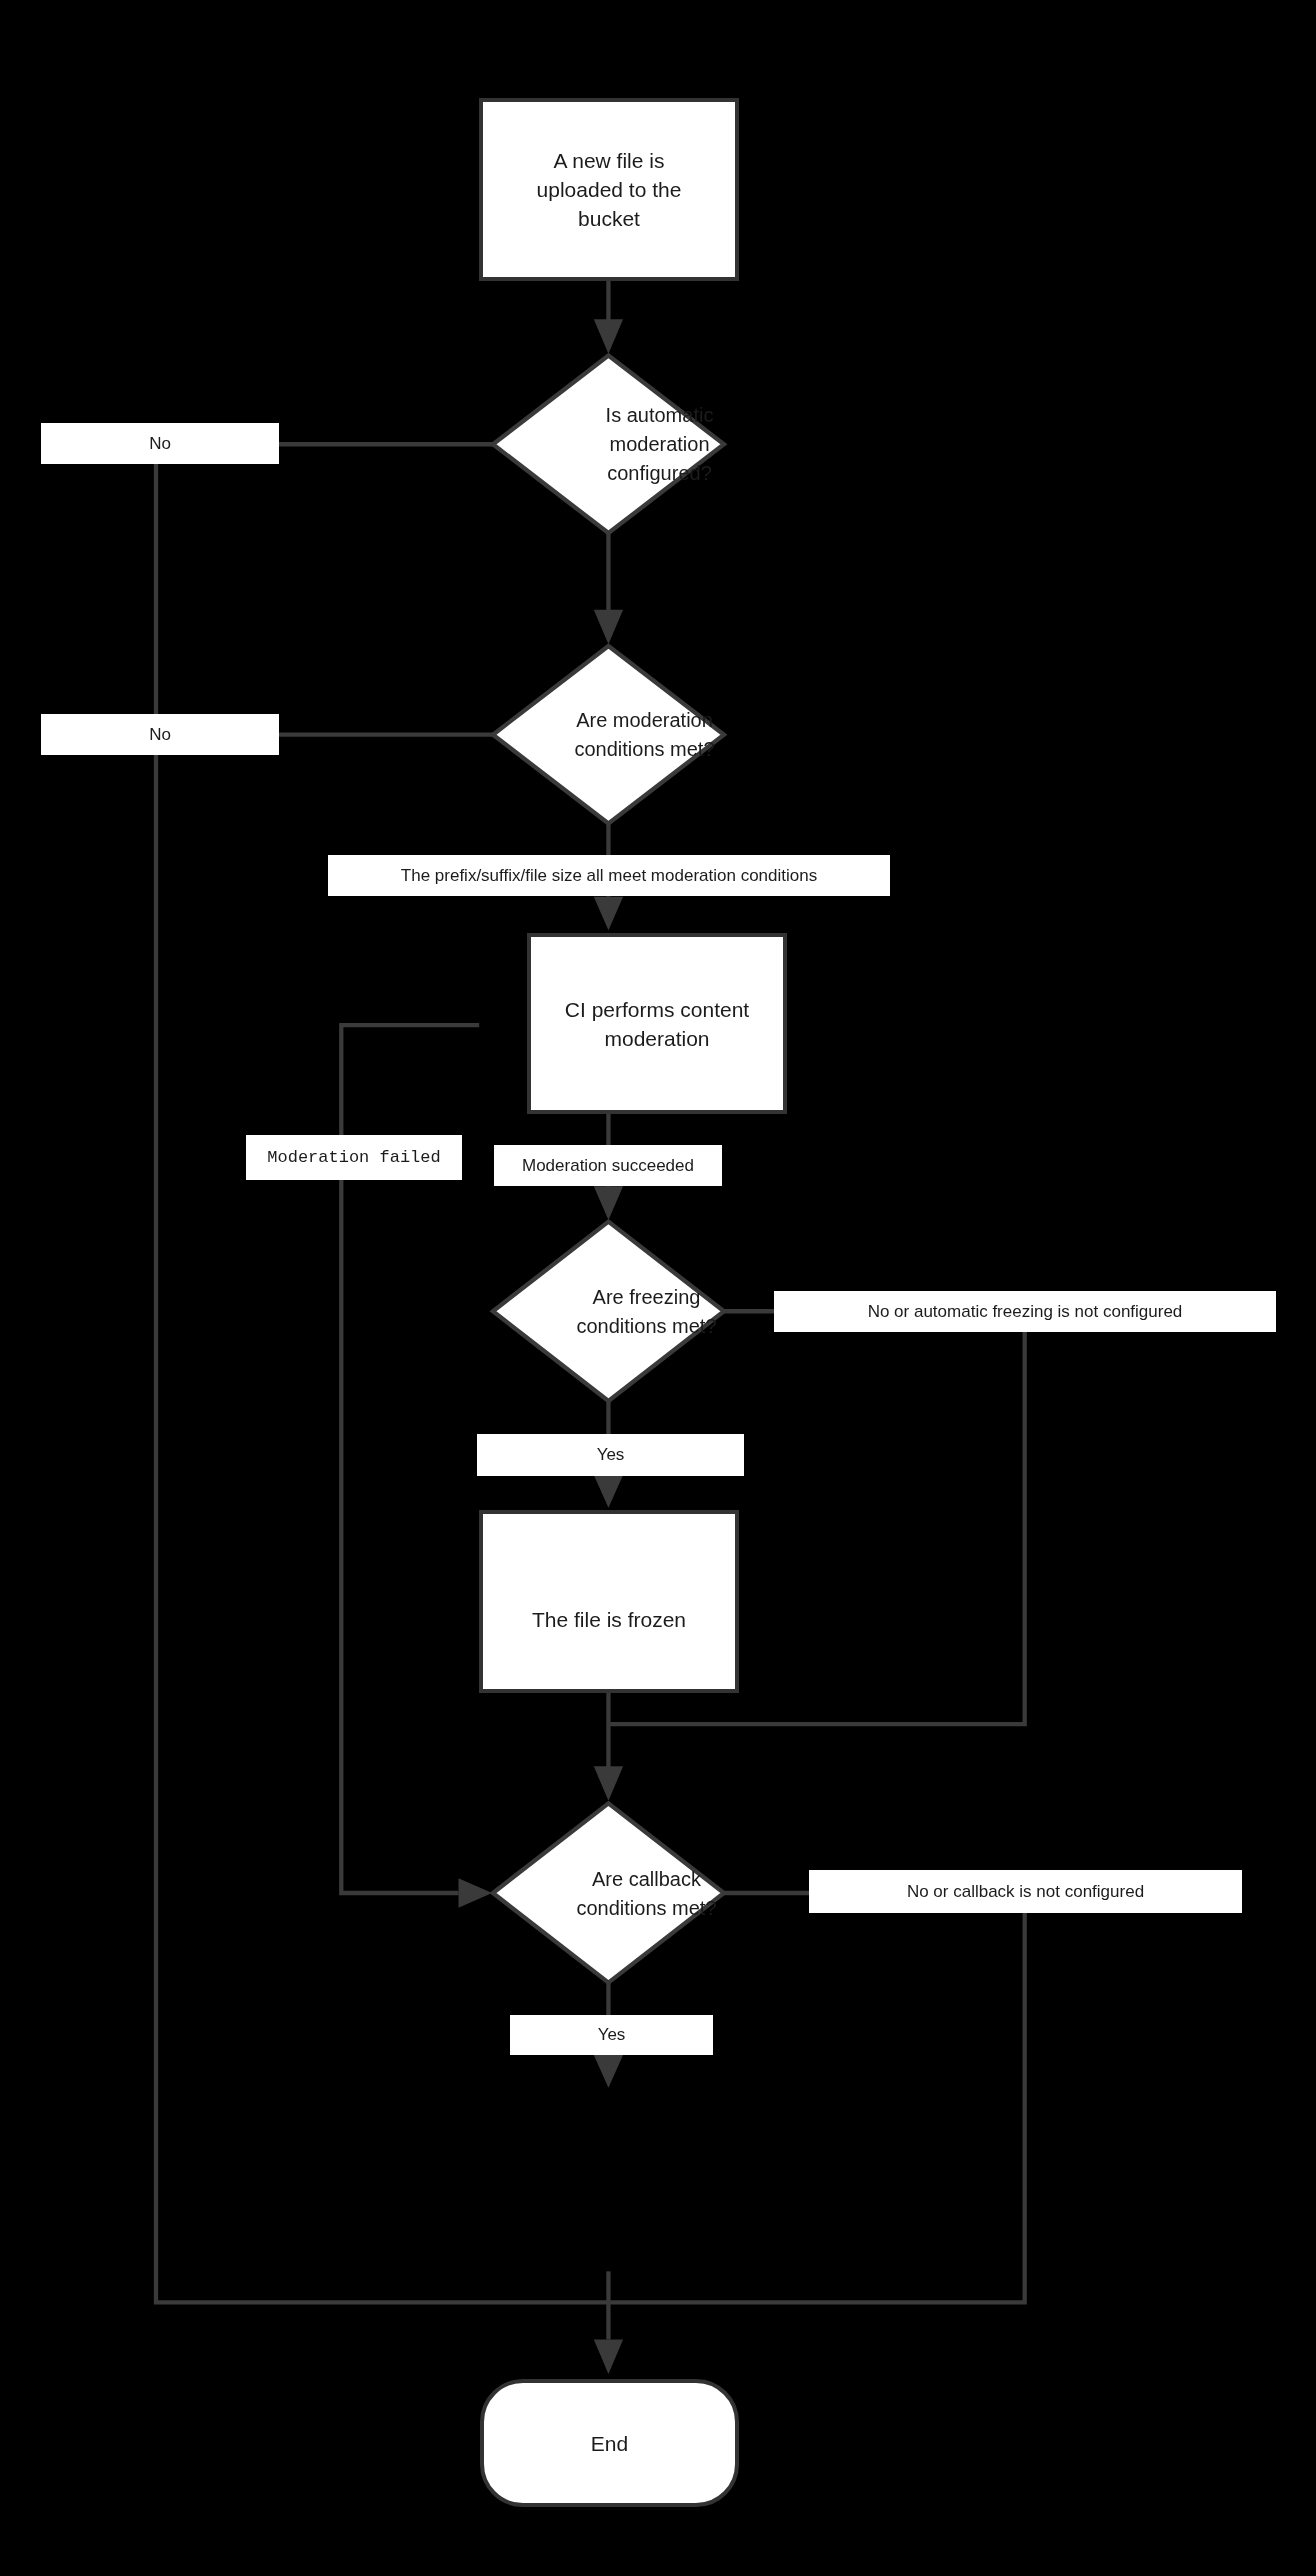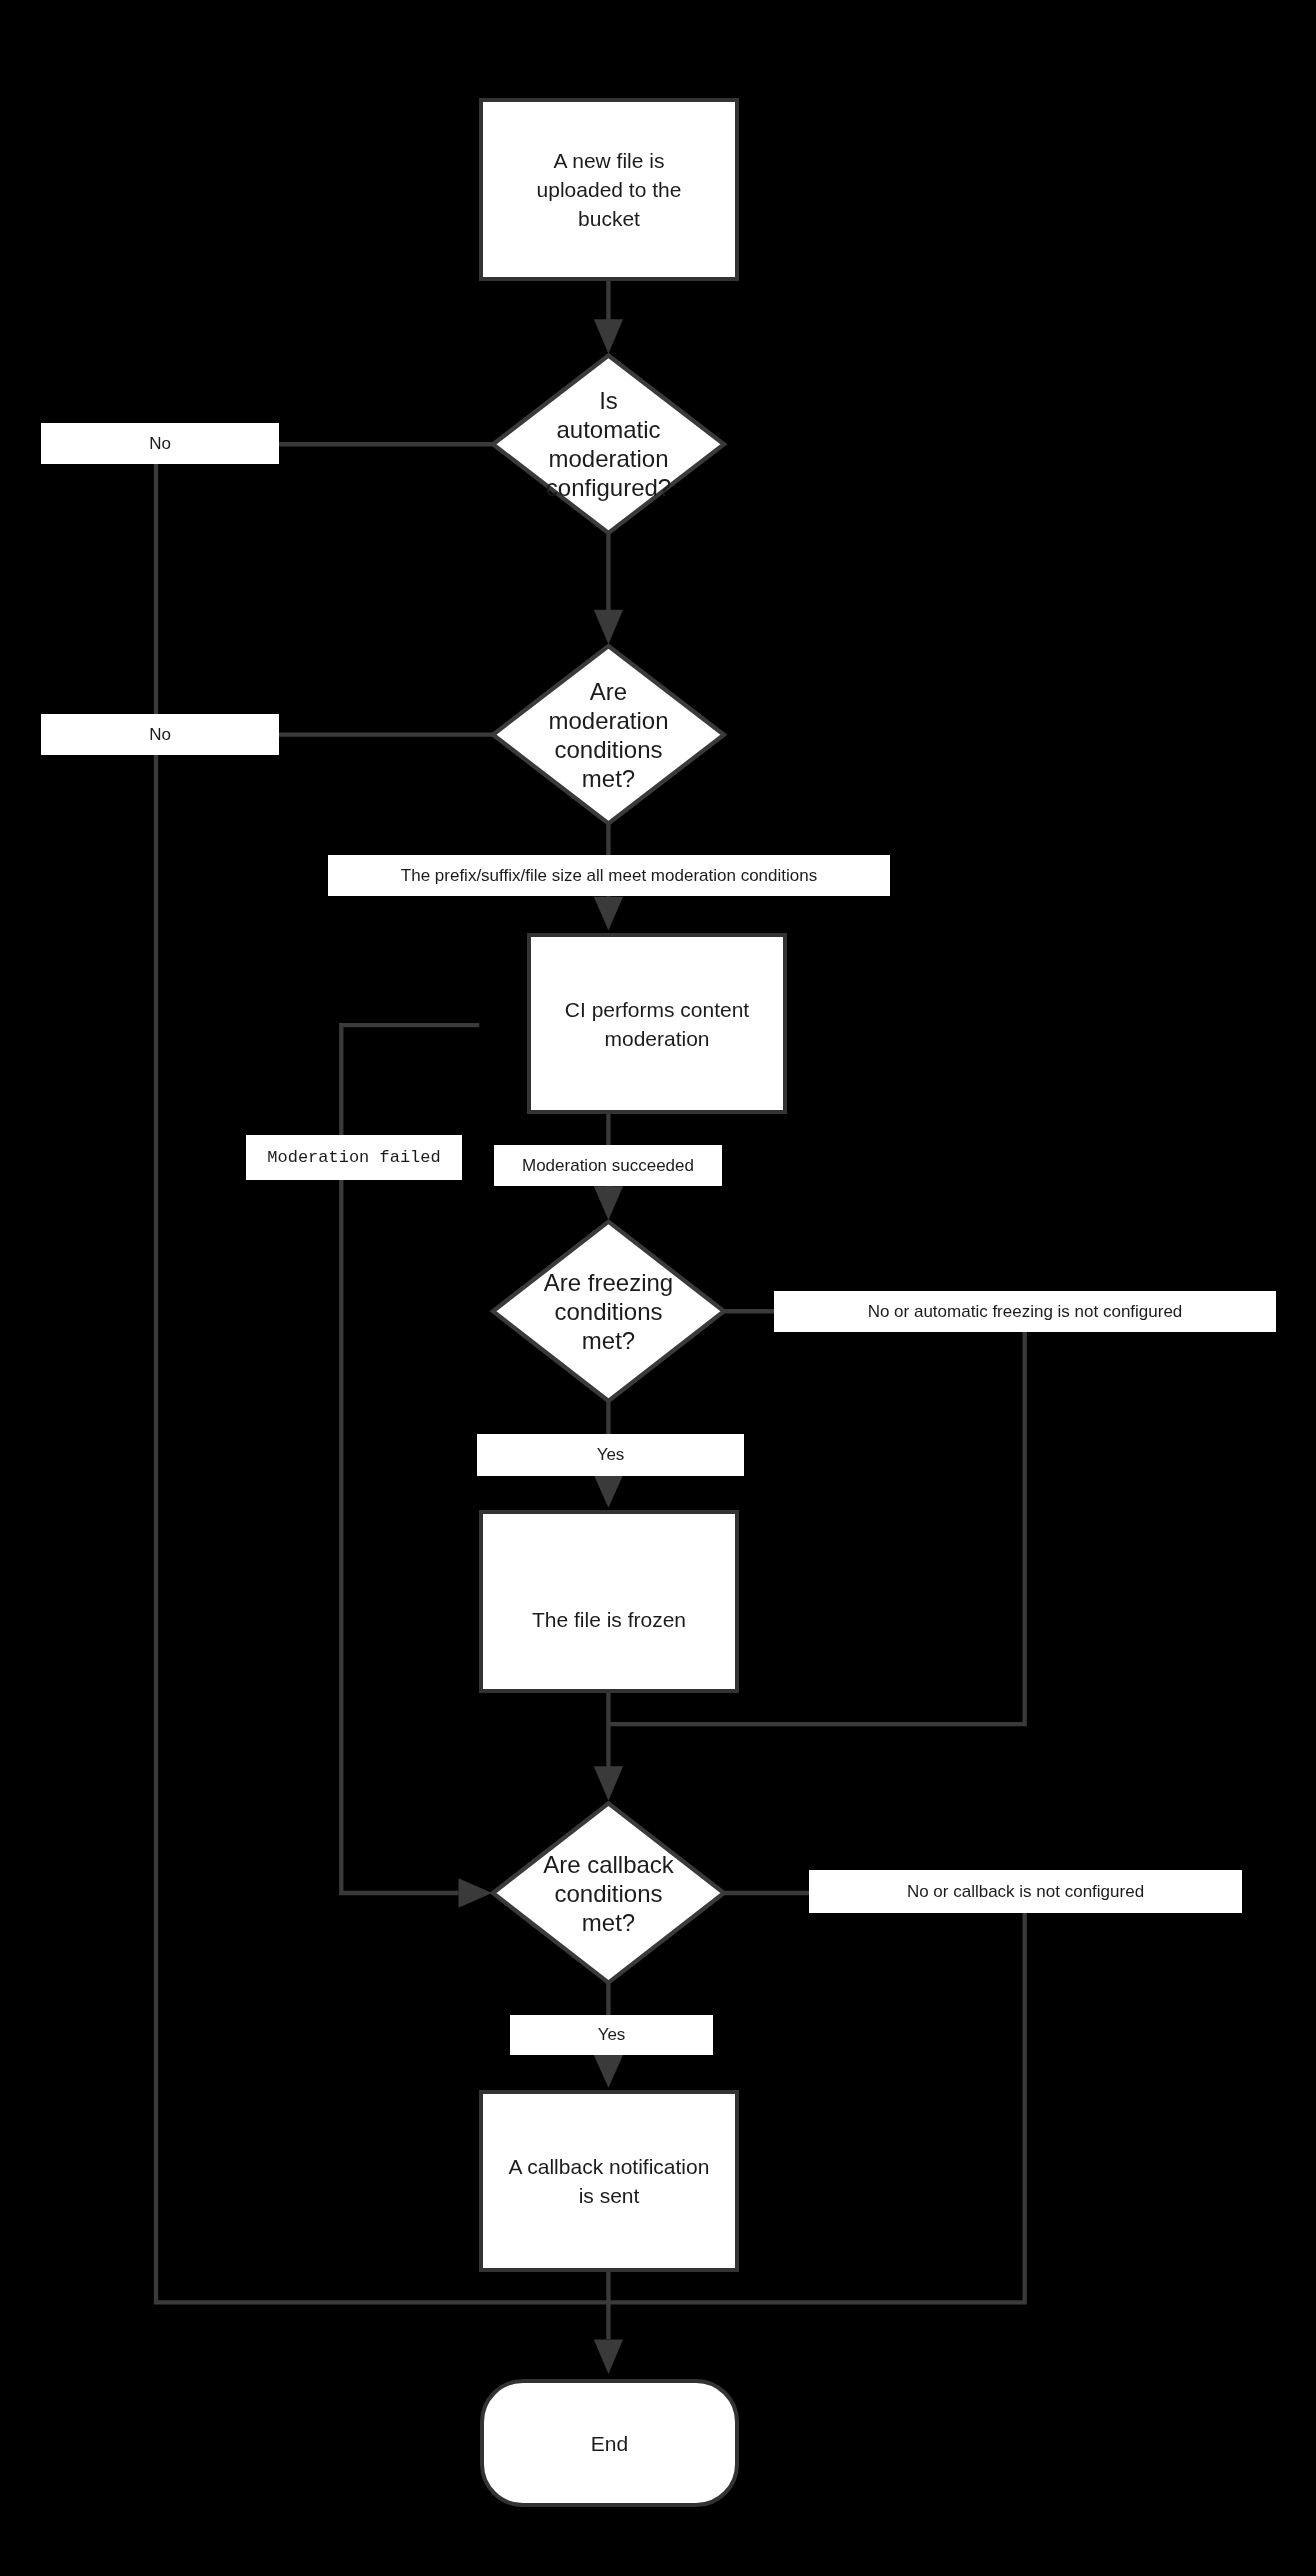--- a/index.html
+++ b/index.html
@@ -31,23 +31,23 @@
     line-height:29px;
   }
   .node .txt{display:inline-block;}
   .end-pill{
     border-radius:43px;
   }
   .dtext{
     position:absolute;
     display:flex;
     align-items:center;
-    justify-content:center;
+    justify-content:flex-end;
     text-align:center;
-    font-size:24px;
+    font-size:20px;
     line-height:29px;
     pointer-events:none;
   }
   .dtext .txt{display:inline-block;}
   .elabel{
     position:absolute;
     background:#ffffff;
     display:flex;
     align-items:center;
     justify-content:center;
@@ -117,23 +117,20 @@
   </div>
 
   <div class="node" style="left:479px;top:933px;width:260px;height:181px;margin-left:48px;">
     <span class="txt" style="max-width:203px;">CI performs content moderation</span>
   </div>
 
   <div class="node" style="left:479px;top:1510px;width:260px;height:183px;">
     <span class="txt" style="max-width:203px;margin-top:36px;">The file is frozen</span>
   </div>
 
-  <div class="node" style="left:479px;top:2090px;width:260px;height:182px;">
-    <span class="txt" style="max-width:203px;">A callback notification is sent</span>
-  </div>
 
   <div class="node end-pill" style="left:480px;top:2379px;width:259px;height:128px;">
     <span class="txt">End</span>
   </div>
 
   <div class="dtext" style="left:493px;top:355px;width:231px;height:178px;">
     <span class="txt" style="max-width:129px;">Is automatic moderation configured?</span>
   </div>
 
   <div class="dtext" style="left:493px;top:646px;width:231px;height:178px;">

